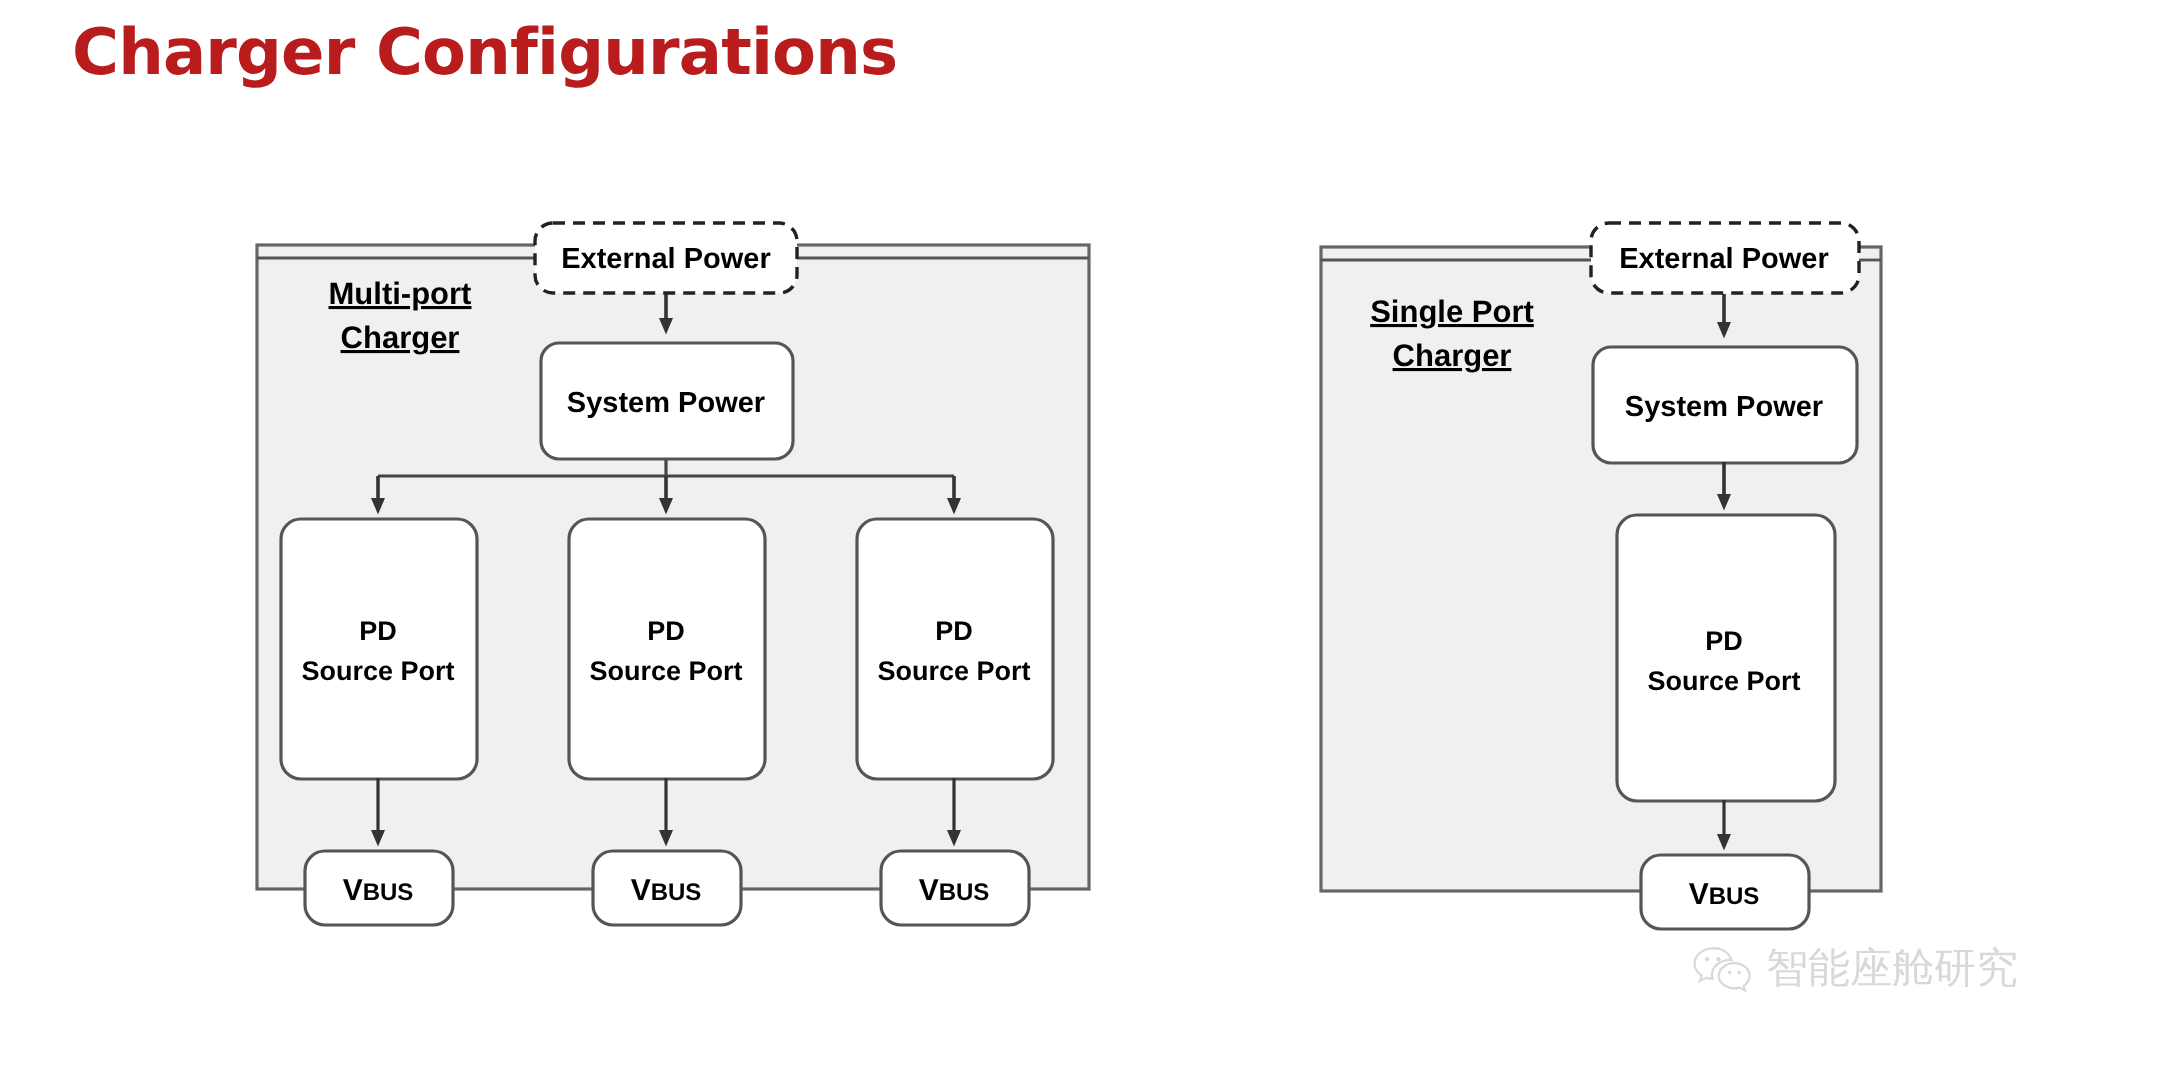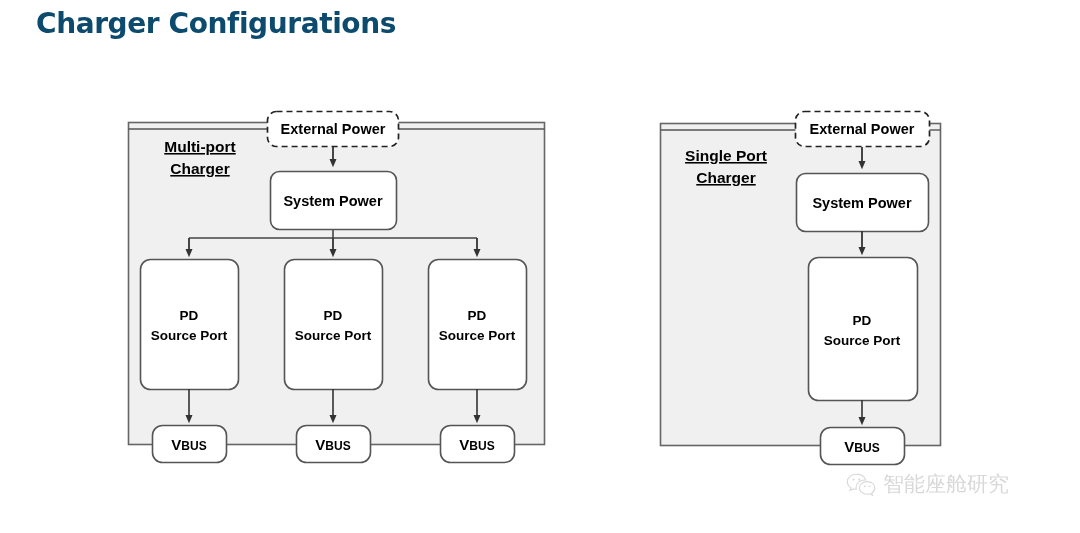--- a/index.html
+++ b/index.html
@@ -11,23 +11,23 @@
     width: 1080px;
     height: 533px;
     position: relative;
     overflow: hidden;
     font-family: "Liberation Sans", sans-serif;
   }
   #page-title {
     position: absolute;
     left: 36px;
     top: 7px;
-    font-size: 28px;
+    font-size: 32px;
     font-weight: bold;
-    color: #0c4a6e;
+    color: #b91c1c;
     letter-spacing: -0.4px;
     font-family: "DejaVu Sans", sans-serif;
   }
   .diagram-svg {
     position: absolute;
     left: 0;
     top: 0;
     width: 1080px;
     height: 533px;
   }

